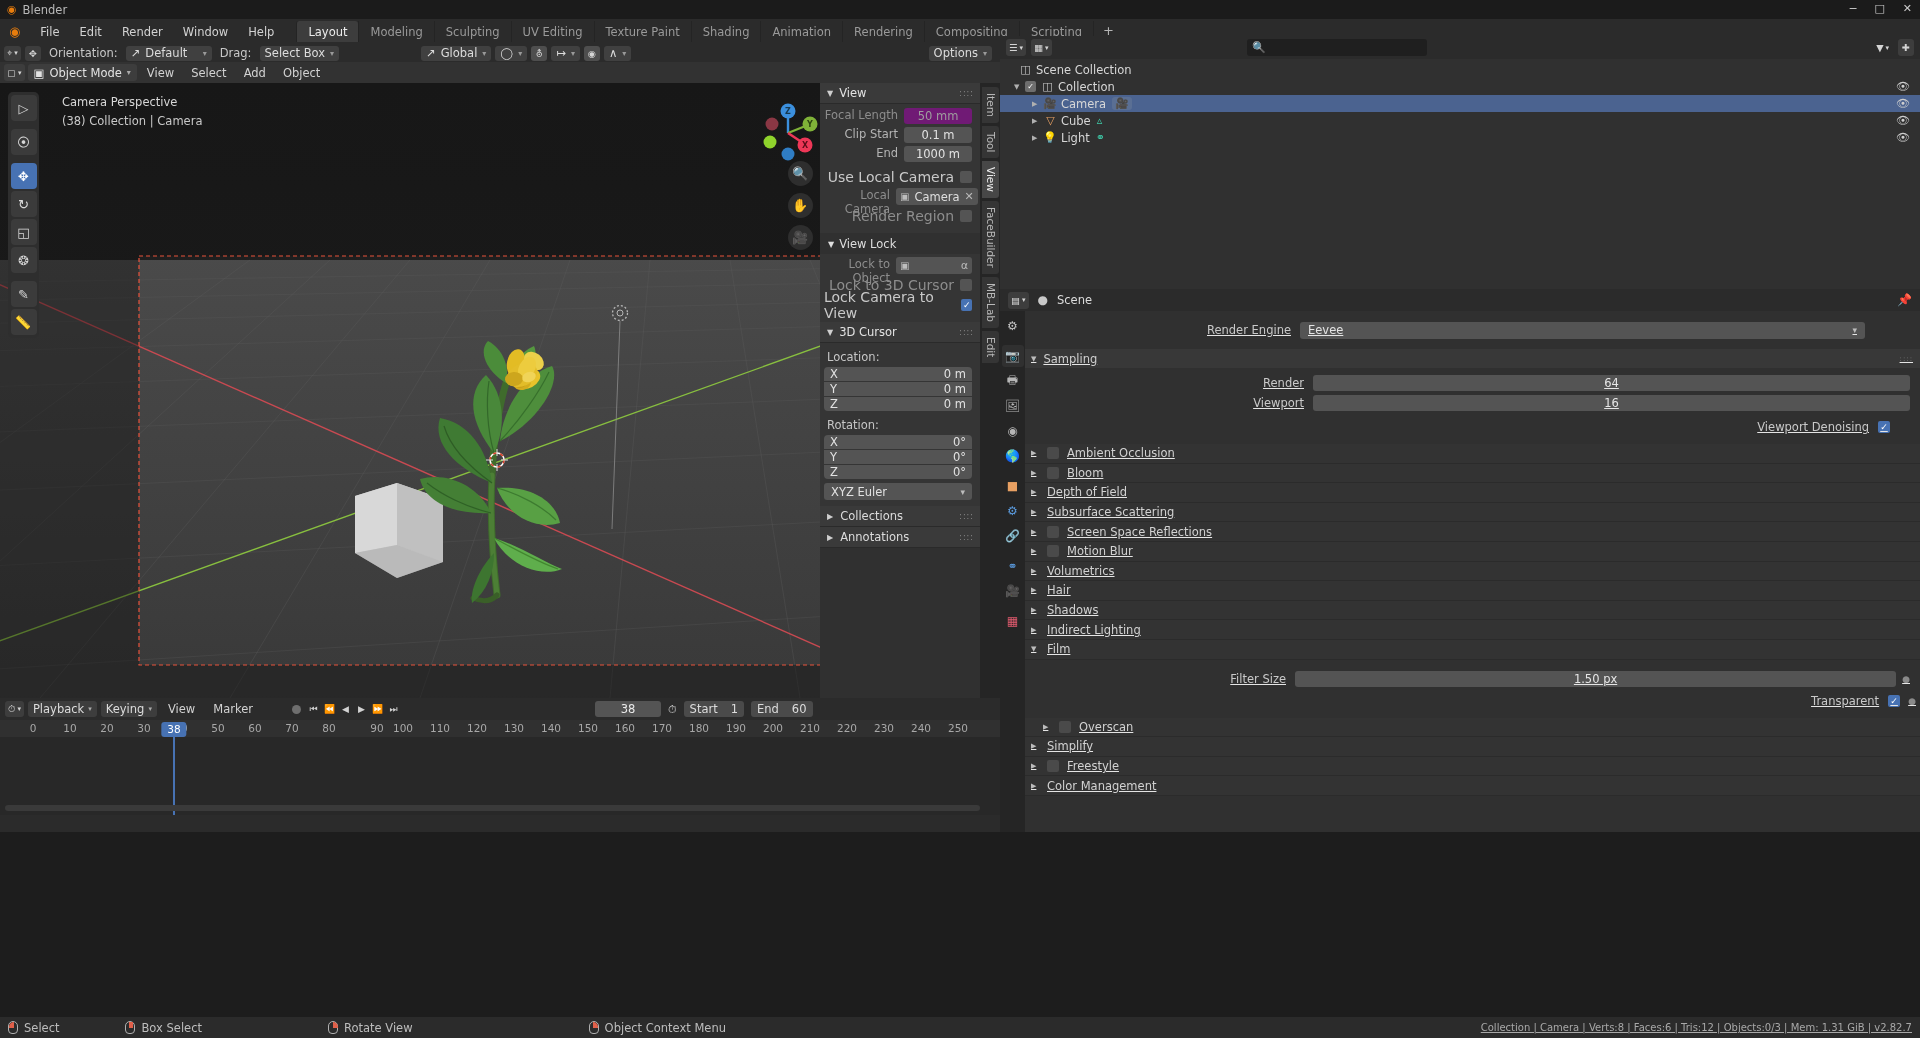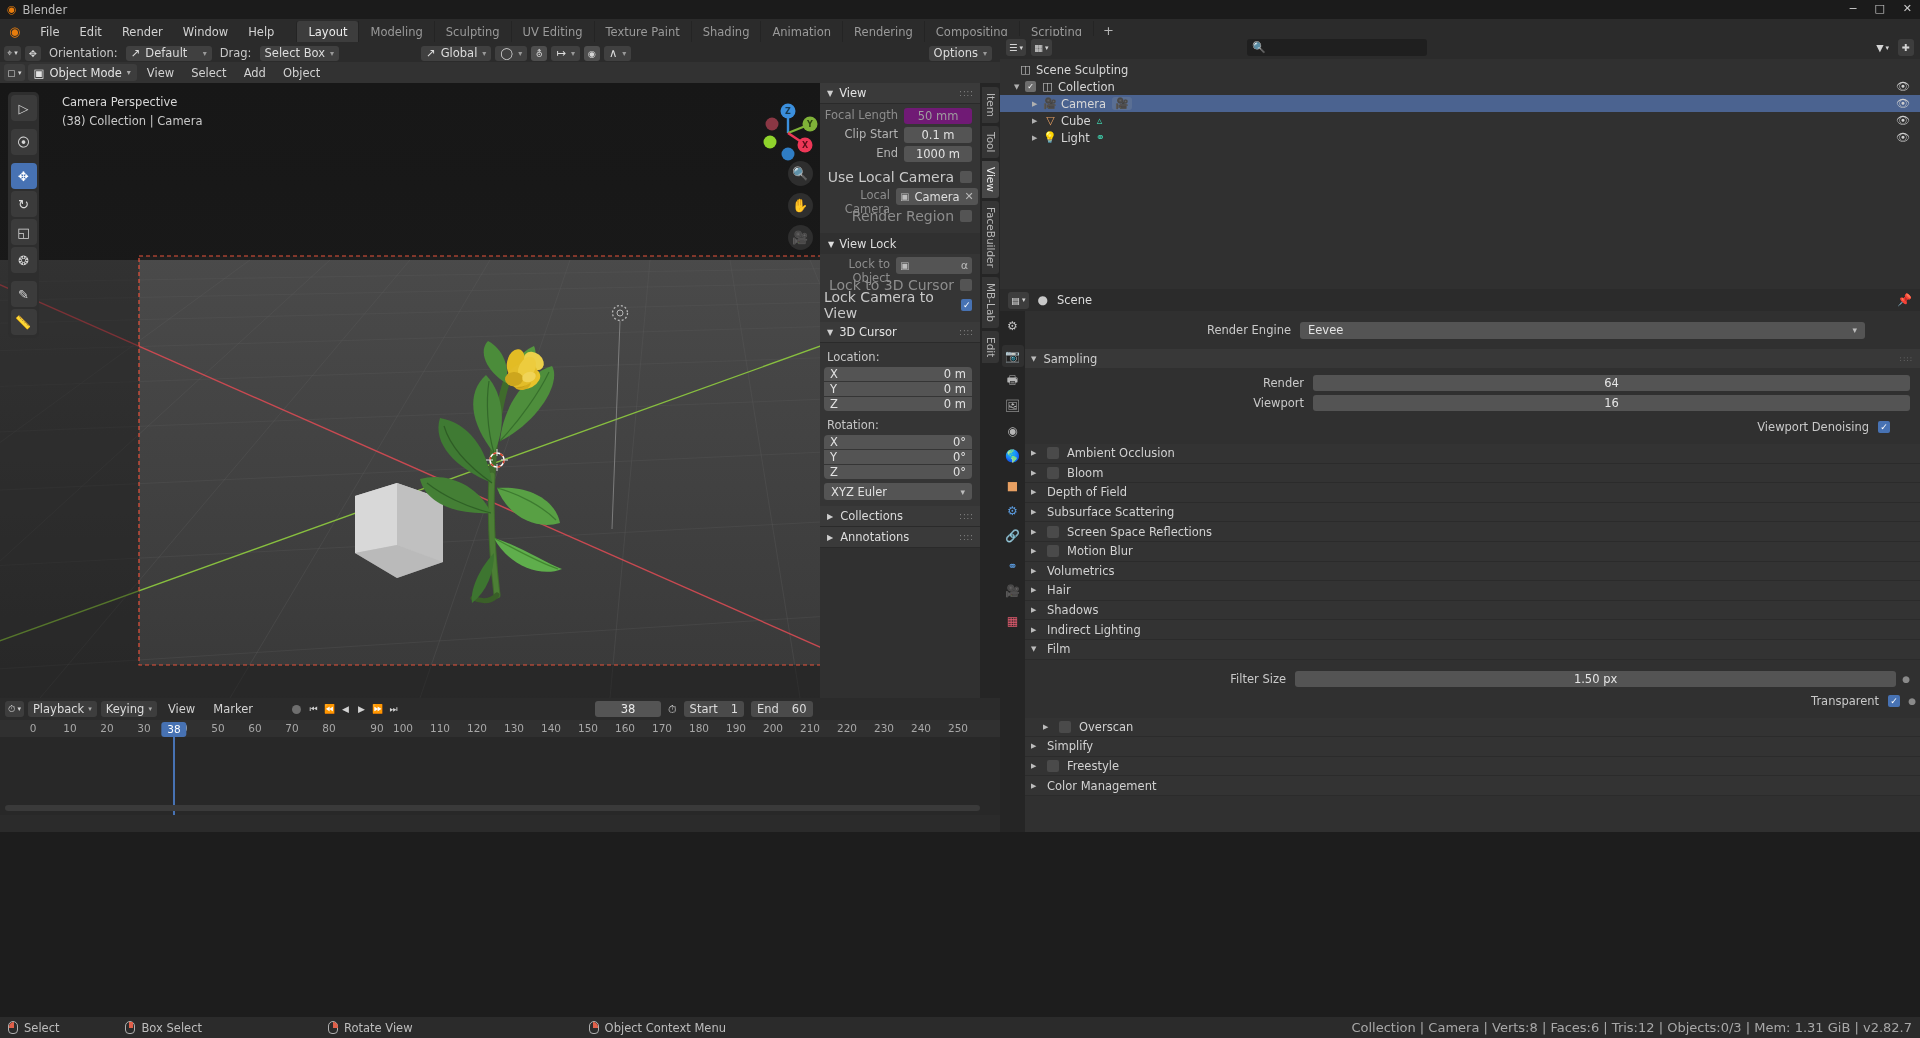--- a/index.html
+++ b/index.html
@@ -206,21 +206,21 @@
     height:22px; background:#2b2b2b; display:flex; align-items:center; padding:0 8px; gap:9px;
   }
   .pr-header .pin { margin-left:auto; color:#c6c6c6; font-size:12px; }
   .pr-tabs {
     position:absolute; left:0; top:22px; width:25px; bottom:0; background:#252525;
     display:flex; flex-direction:column; align-items:center; padding-top:4px; gap:3px;
   }
   .pr-tab { width:22px; height:22px; border-radius:3px; display:flex; align-items:center;
             justify-content:center; font-size:12px; color:#b6b6b6; }
   .pr-tab.active { background:#303030; }
-  .pr-body { position:absolute; left:25px; top:22px; right:0; bottom:0; overflow:hidden; background:#303030; }
+  .pr-body { position:absolute; left:25px; top:22px; right:0; bottom:0; overflow:hidden; background:#303030;text-decoration:underline; }
   .pr-row { display:flex; align-items:center; height:20px; padding:0 10px 0 0; margin-top:3px; }
   .pr-lab { color:#c9c9c9; font-size:11.5px; text-align:right; padding-right:9px; }
   .pr-fld { height:17px; background:#545454; border-radius:3px; display:flex; align-items:center;
             padding:0 8px; color:#e4e4e4; font-size:11.5px; }
   .pr-fld .car { margin-left:auto; color:#bdbdbd; font-size:9px; }
   .sechead {
     height:19px; background:#383838; display:flex; align-items:center; gap:7px;
     padding-left:6px; color:#cfcfcf; font-size:11.5px; margin-top:2px;
   }
   .sechead .tri { font-size:7px; color:#bcbcbc; }
@@ -269,21 +269,21 @@
   }
   .sb-item { display:flex; align-items:center; gap:6px; margin-right:20px; }
   .mouse-ic { width:10px; height:13px; border:1.4px solid #b0b0b0; border-radius:5px 5px 4px 4px;
               position:relative; }
   .mouse-ic.l:before { content:""; position:absolute; left:-0.5px; top:-0.5px; width:5px; height:6px;
               background:#e0604a; border-radius:5px 0 0 0; }
   .mouse-ic.r:before { content:""; position:absolute; right:-0.5px; top:-0.5px; width:5px; height:6px;
               background:#e0604a; border-radius:0 5px 0 0; }
   .mouse-ic.m:before { content:""; position:absolute; left:3px; top:-0.5px; width:4px; height:6px;
               background:#e0604a; }
-  .sb-right { margin-left:auto; color:#a8a8a8; font-size:13px; }
+  .sb-right { margin-left:auto; color:#a8a8a8; font-size:10px;text-decoration:underline; }
 </style>
 </head>
 <body>
 
 <div class="app">
 
   <div class="titlebar">
     <span class="tlogo">◉</span>
     <span class="ttext">Blender</span>
     <div class="wbtns">
@@ -704,21 +704,21 @@
         <span></span>
       </div>
       <div style="margin-left:auto;display:flex;gap:6px">
         <div class="btnsm" style="height:17px;background:transparent">▼<span style="font-size:7px">▾</span></div>
         <div class="btnsm" style="height:17px">✚</div>
       </div>
     </div>
     <div class="ol-body">
       <div class="ol-row">
         <span class="ic" style="color:#c8c8c8">◫</span>
-        <span class="nm">Scene Sculpting</span>
+        <span class="nm">Scene Collection</span>
       </div>
       <div class="ol-row" style="padding-left:14px">
         <span class="tri">▼</span>
         <span class="cbx">✓</span>
         <span class="ic" style="color:#c8c8c8">◫</span>
         <span class="nm">Collection</span>
         <span class="eye">👁</span>
       </div>
       <div class="ol-row sel" style="padding-left:32px">
         <span class="tri">▶</span>

